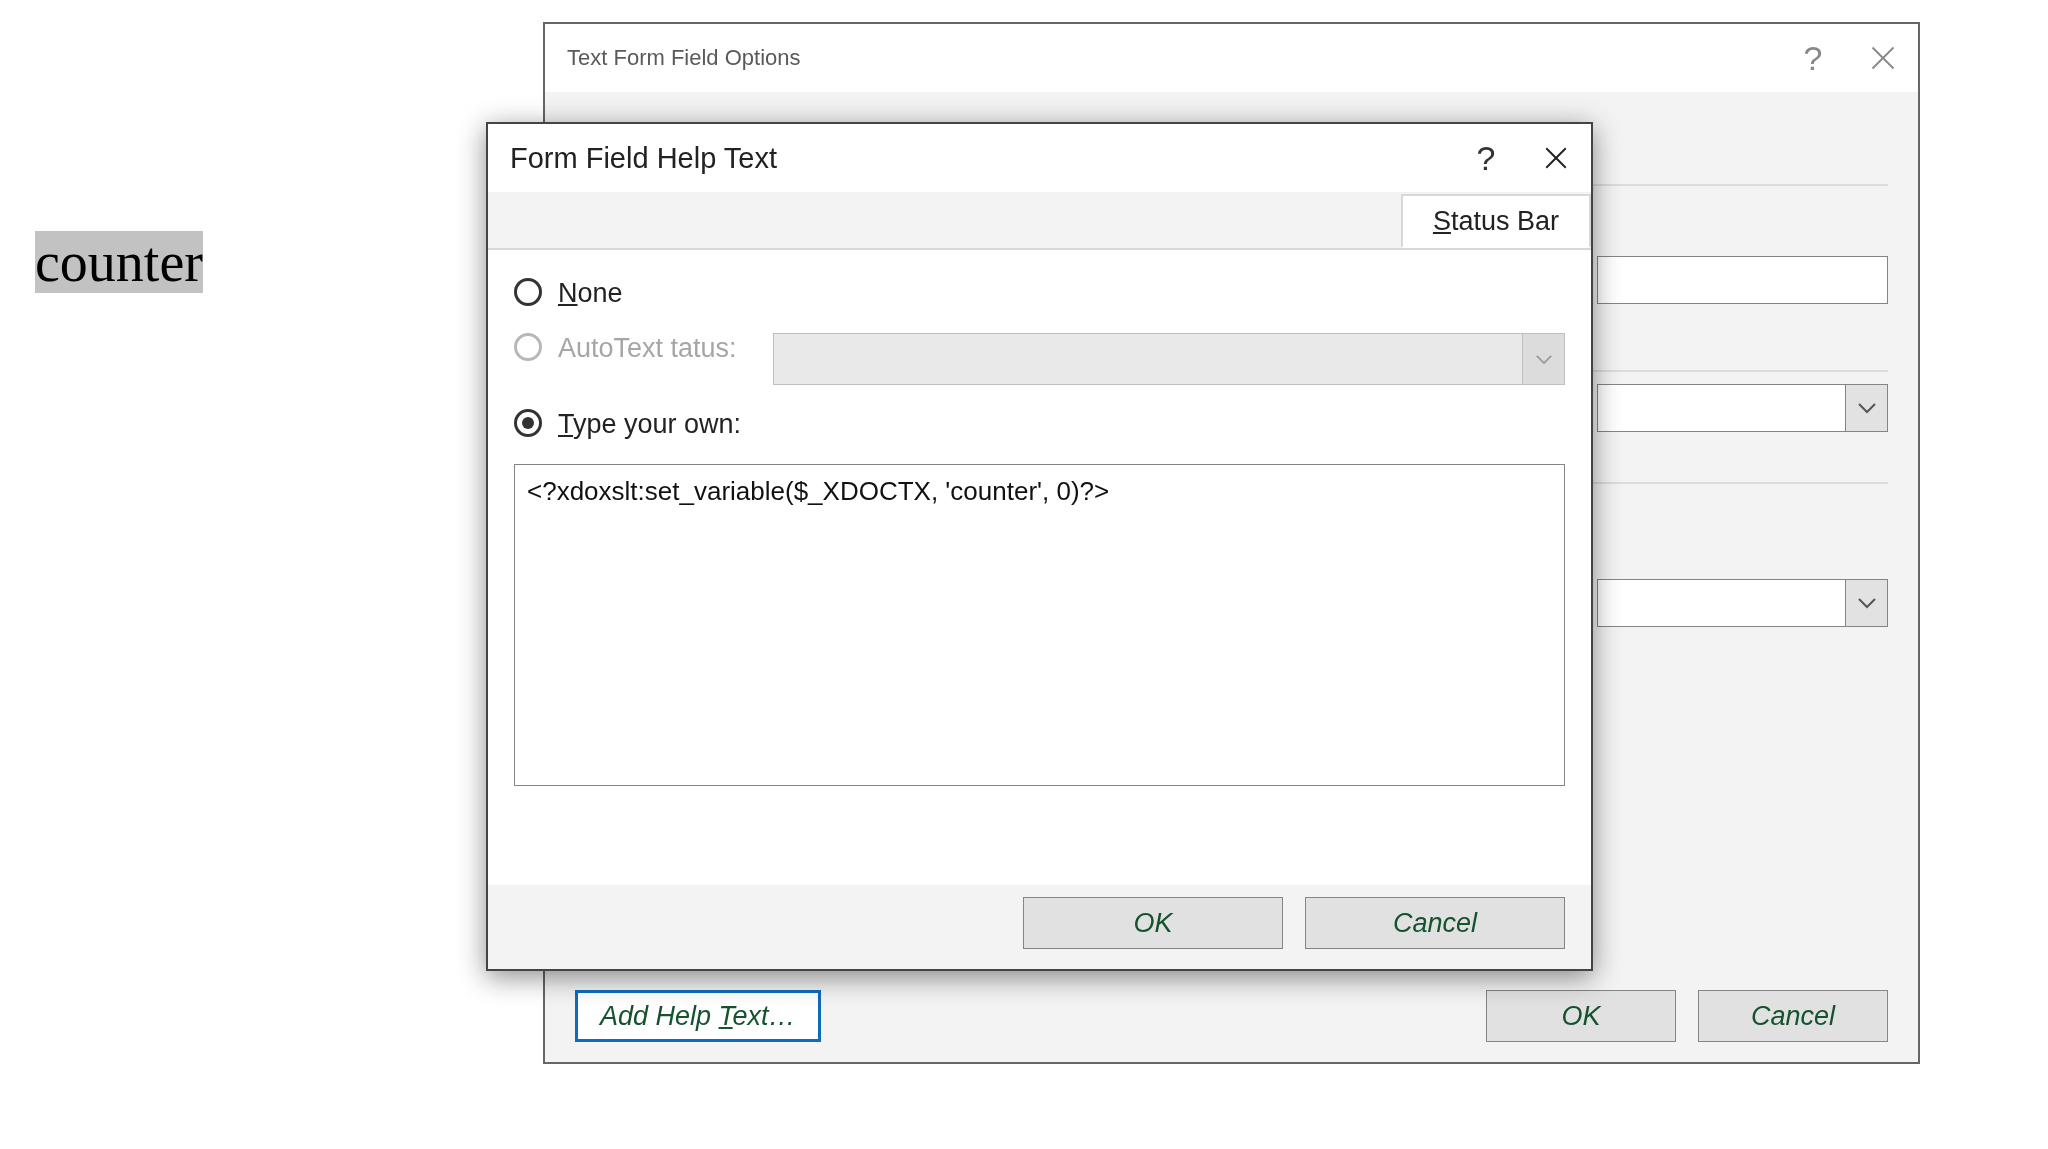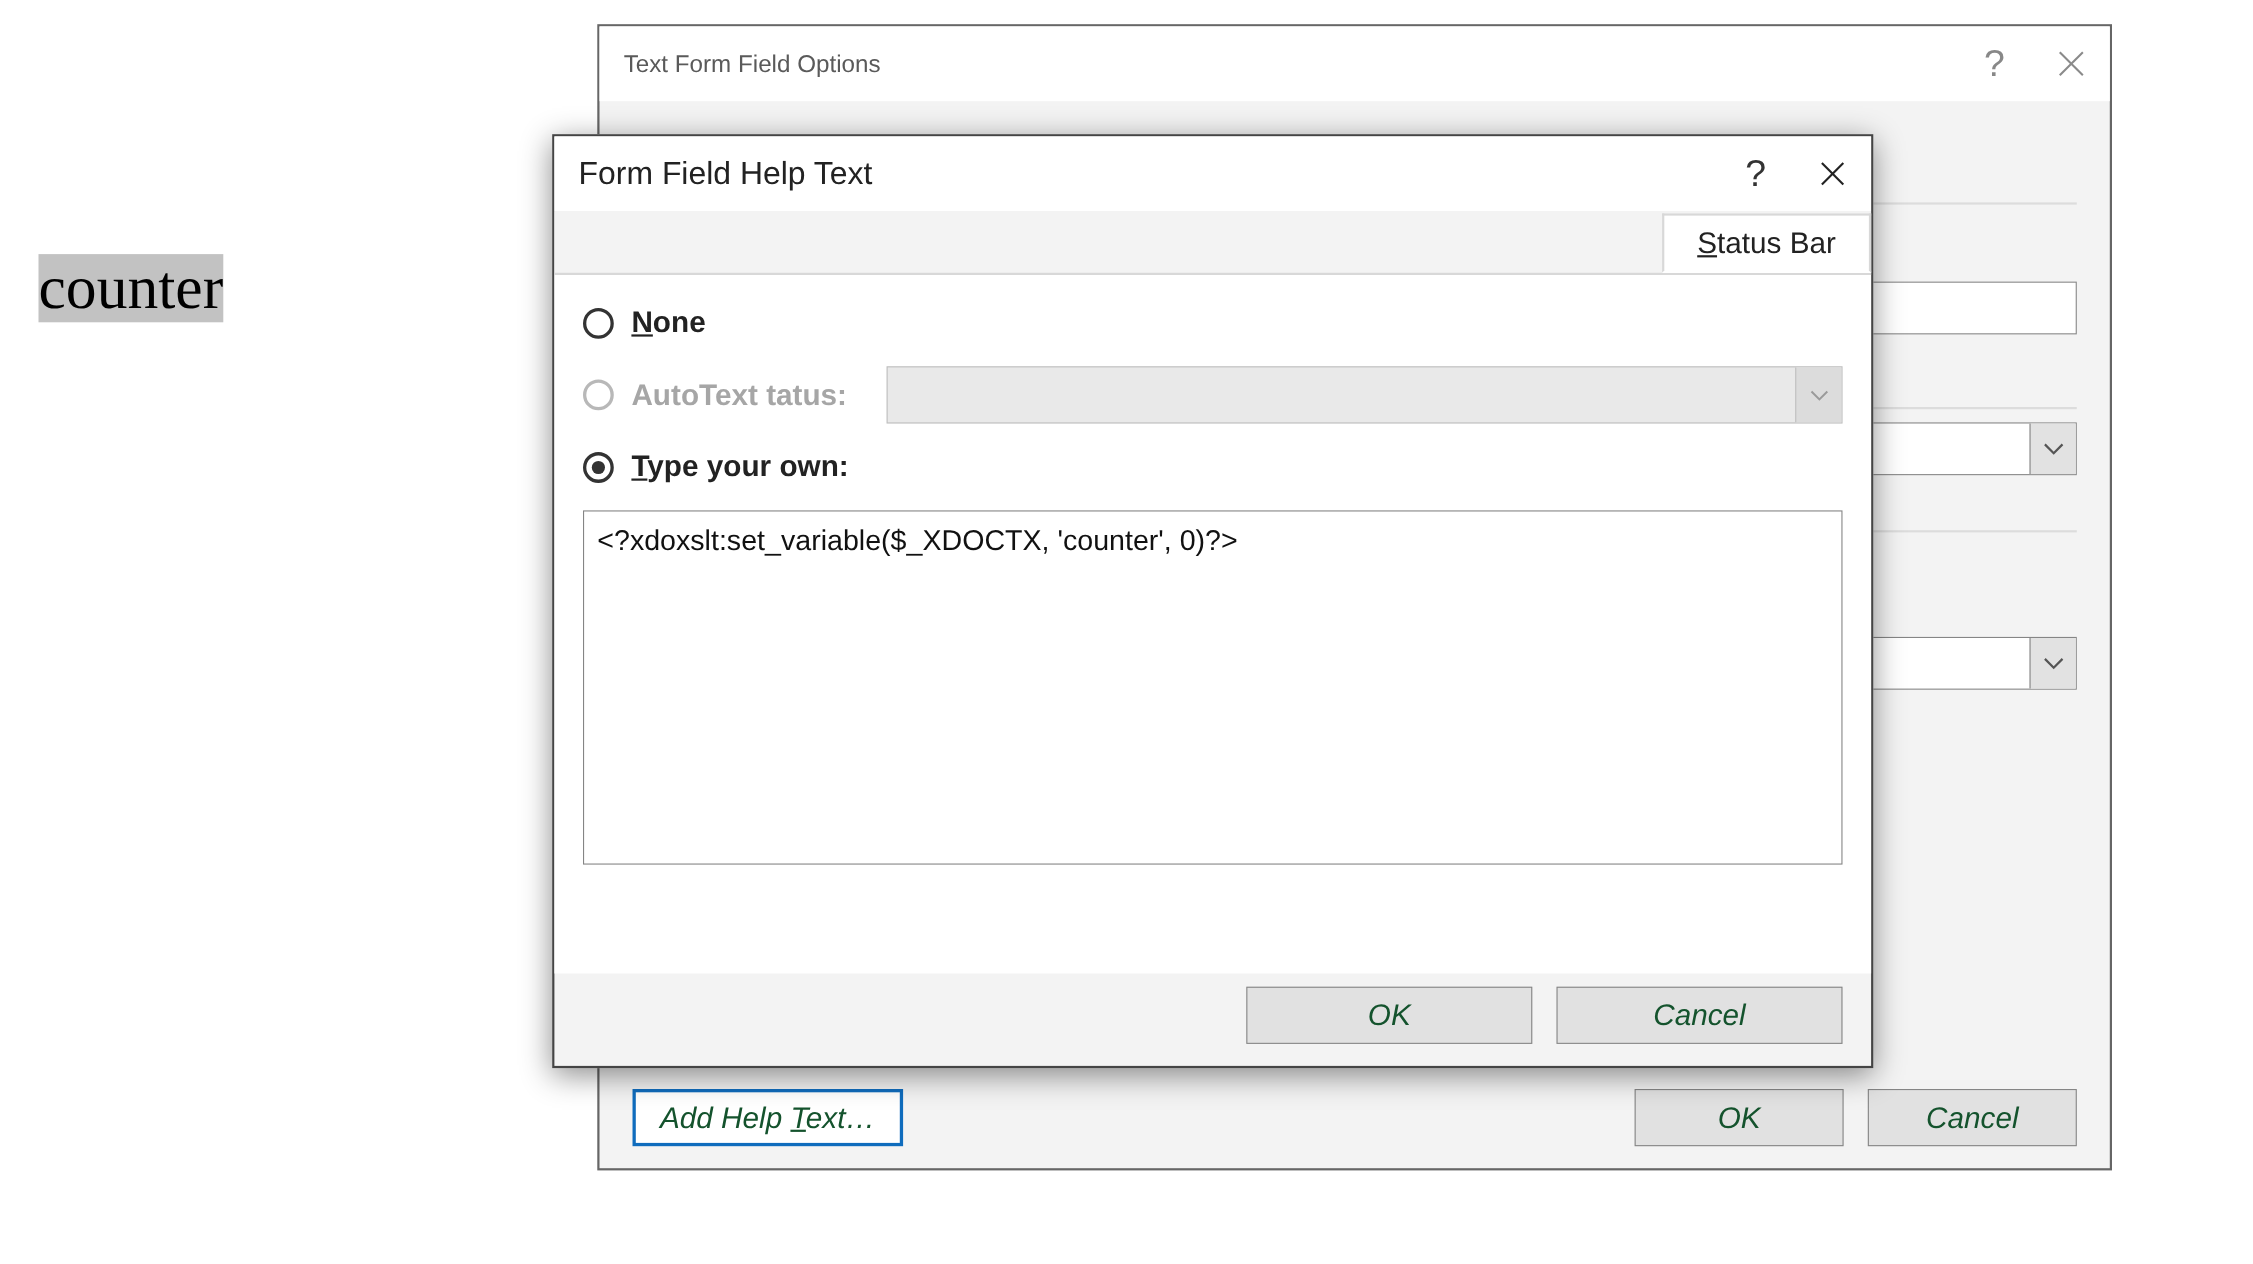--- a/index.html
+++ b/index.html
@@ -126,23 +126,23 @@
   .win-btn.primary {
     background: #ffffff;
     border: 3px solid #0f6cbd;
   }
   .win-btn + .win-btn { margin-left: 22px; }
   .back-buttons .spacer { flex: 1; }
 
   
   .dialog-front {
     position: absolute;
-    left: 502px;
+    left: 486px;
     top: 122px;
-    width: 1201px;
+    width: 1107px;
     height: 849px;
     background: #f3f3f3;
     border: 2px solid #444;
     box-shadow: 0 6px 26px rgba(0,0,0,0.45);
     z-index: 10;
   }
   .dialog-front .titlebar {
     height: 68px;
     background: #ffffff;
     display: flex;
@@ -197,25 +197,24 @@
   }
 
   .front-body {
     background: #ffffff;
     padding: 28px 26px 26px 26px;
     height: calc(100% - 68px - 58px - 84px);
   }
 
   .radio-row {
     display: flex;
-    align-items: center;
+    align-items: flex-start;
     margin-bottom: 24px;
     font-size: 27px;
     color: #222;
-    font-weight: bold;
   }
   .radio-row.disabled { color: #a6a6a6; }
   .radio-outer {
     width: 28px;
     height: 28px;
     border-radius: 50%;
     border: 3px solid #333;
     margin-right: 16px;
     display: inline-flex;
     align-items: center;

